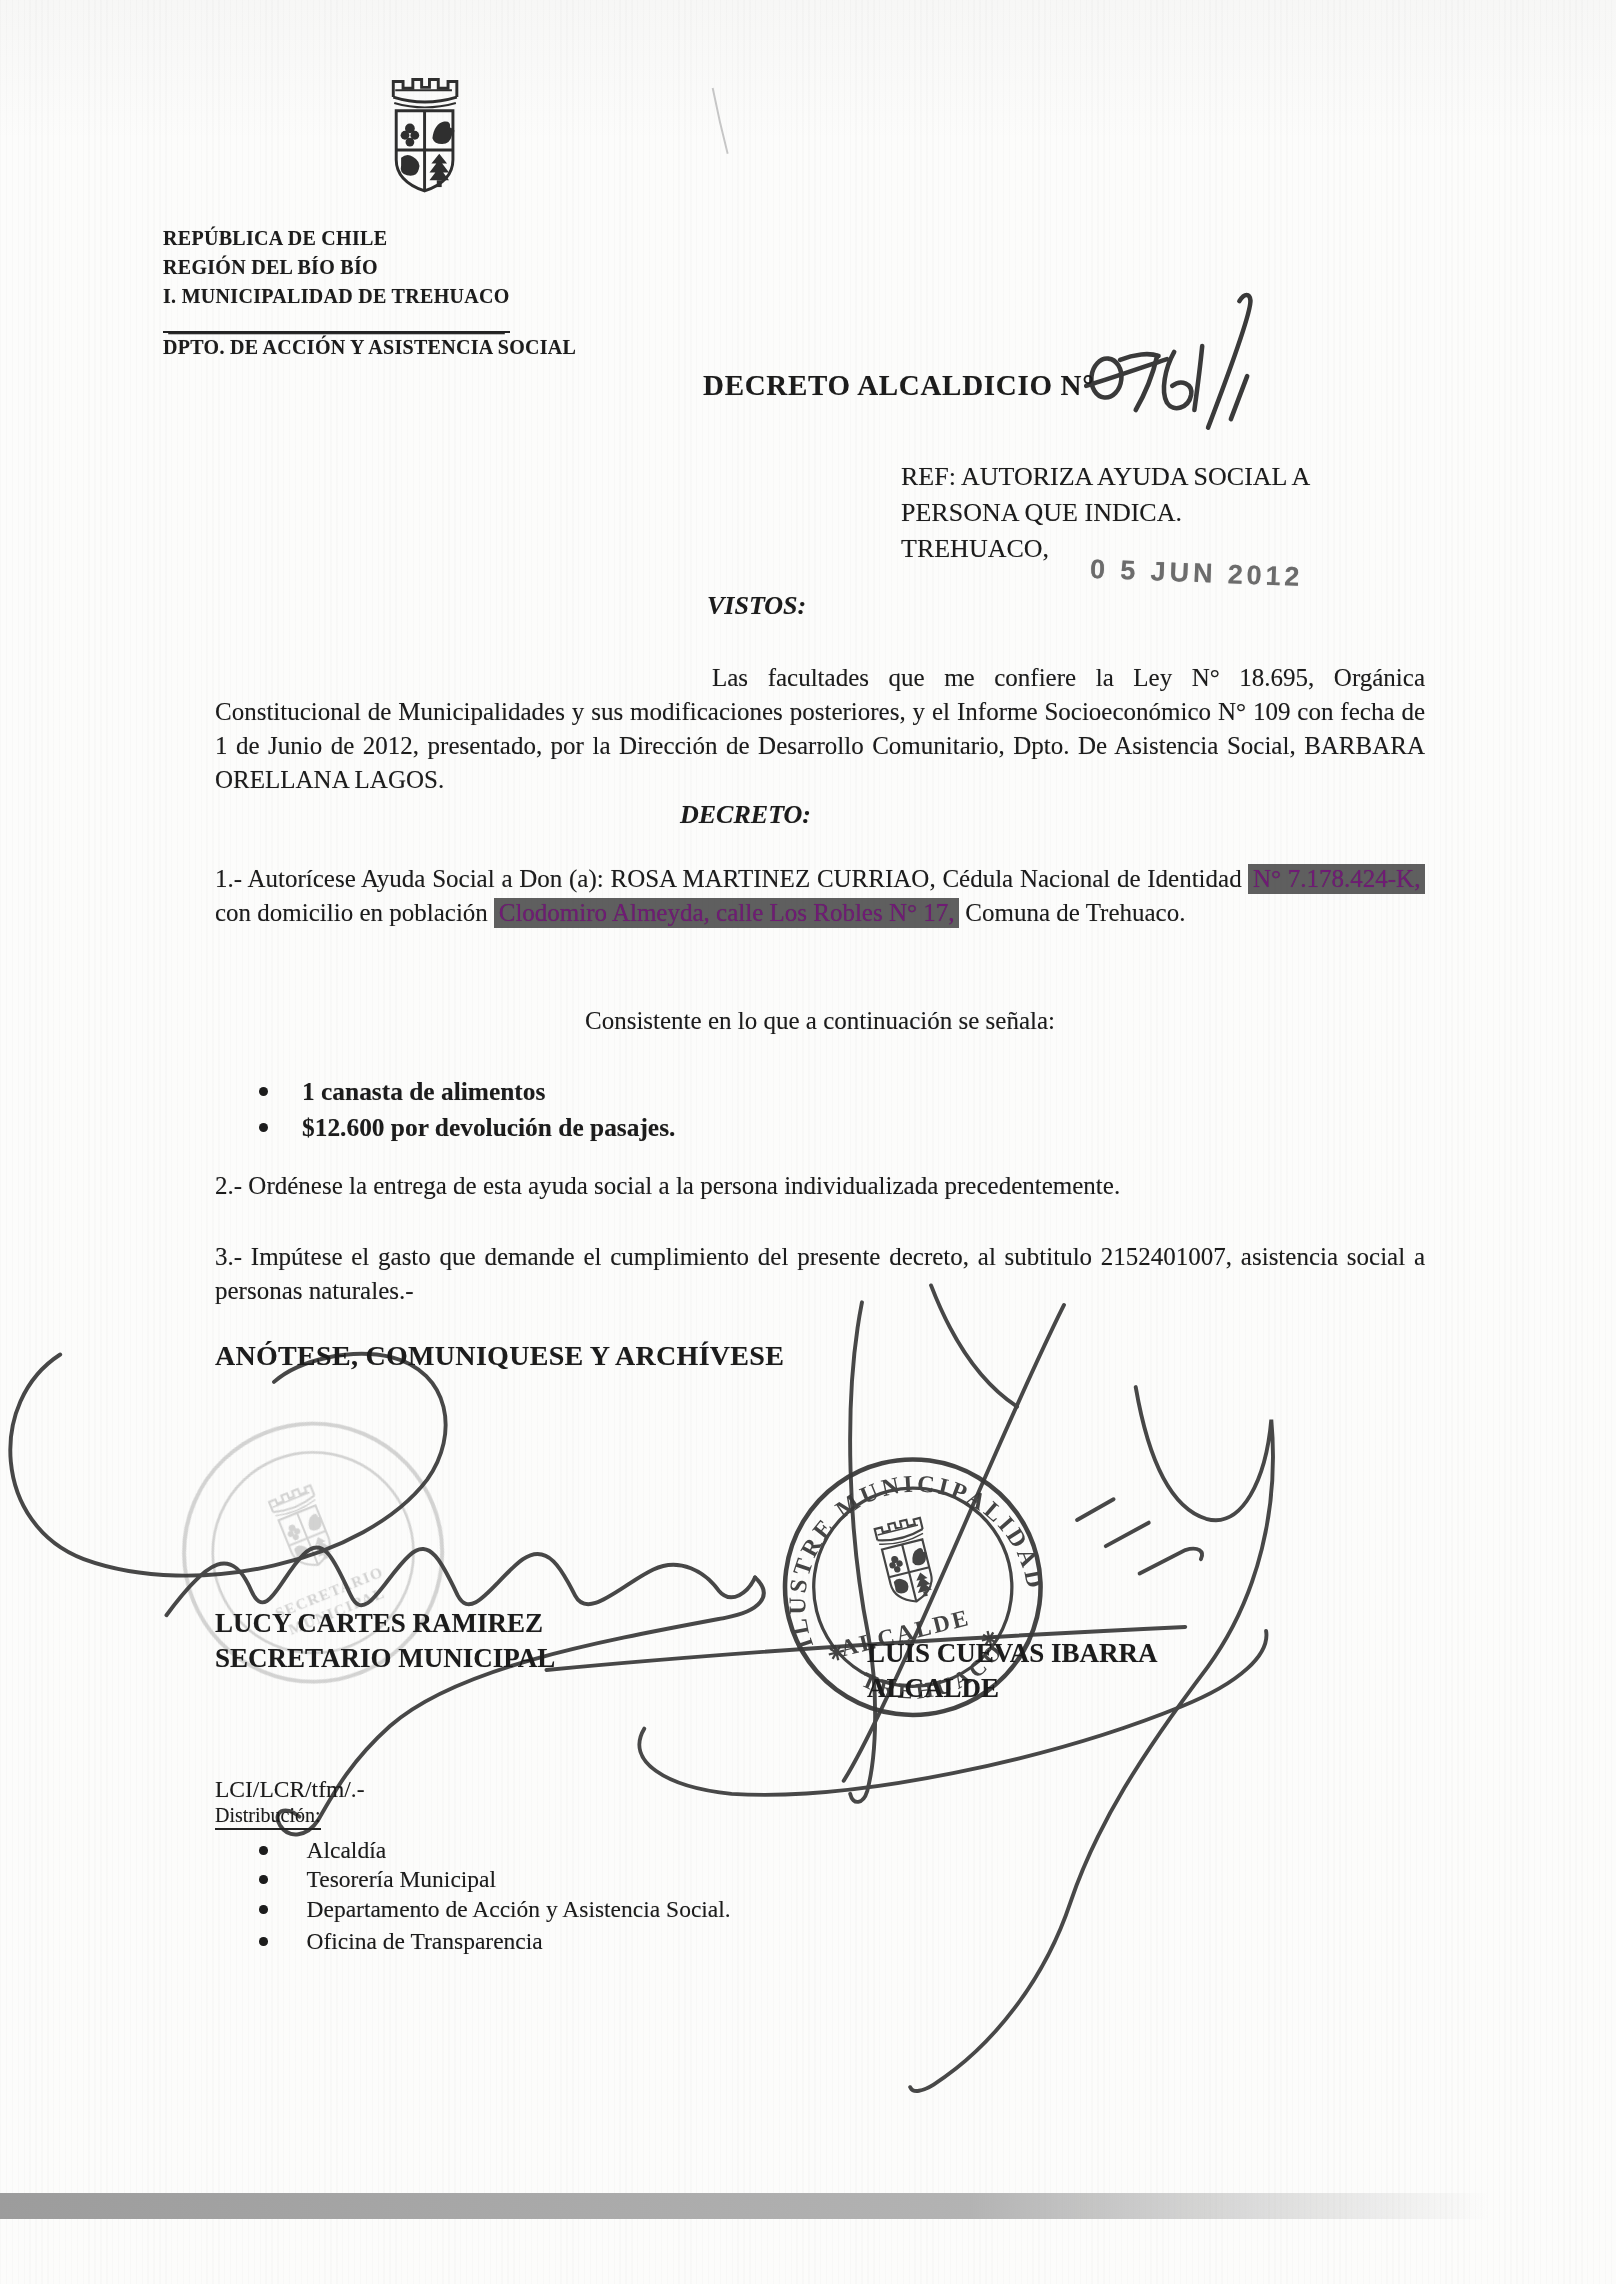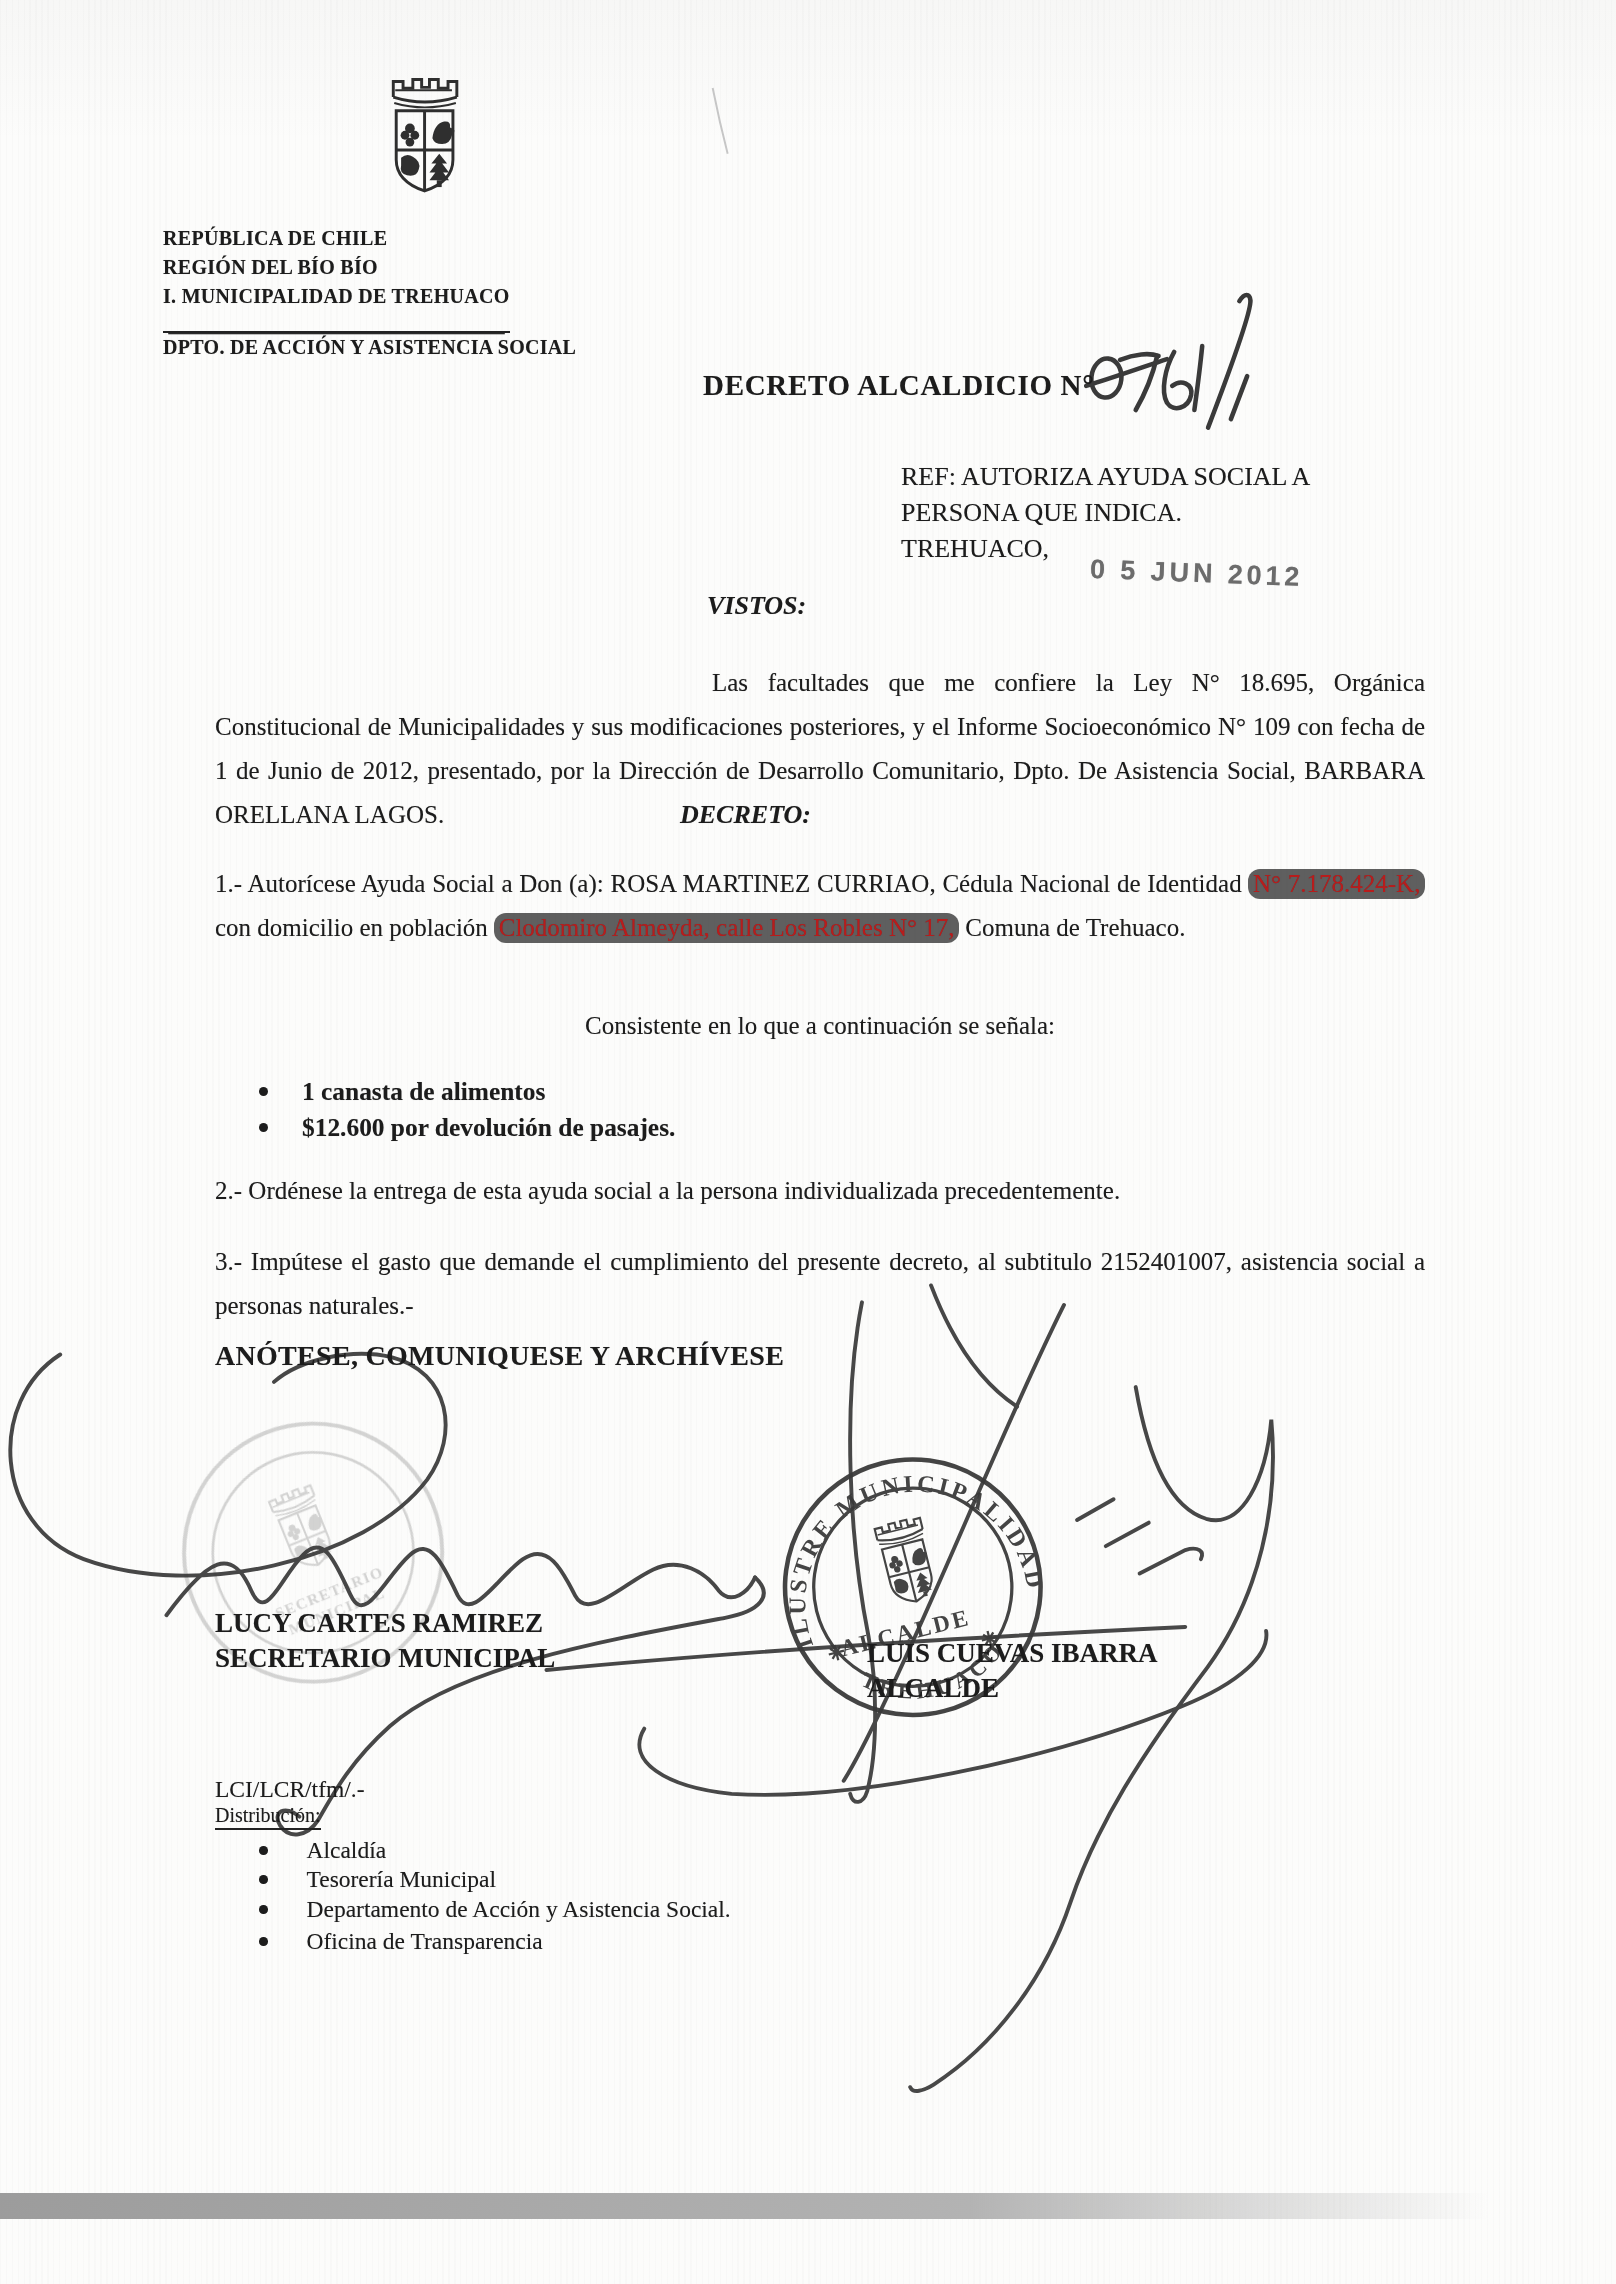--- a/index.html
+++ b/index.html
@@ -39,31 +39,31 @@
     font-family:"Liberation Sans", sans-serif;
     font-size:27px;font-weight:bold;letter-spacing:3.9px;
     color:#5d5d5d;opacity:.9;
     transform:rotate(2.2deg);
     text-shadow:0 0 0.7px rgba(93,93,93,.6);
   }
   .vistos{left:707px;top:591px;font-size:26px;font-weight:bold;font-style:italic;}
   .decreto-label{left:680px;top:800px;font-size:26px;font-weight:bold;font-style:italic;}
   .body-par{
     left:215px;width:1210px;
-    font-size:25px;line-height:44px;text-align:justify;
+    font-size:25px;line-height:34px;text-align:justify;
   }
   .p1{top:661px;text-indent:497px;}
   .art1{top:862px;}
   .consistente{top:1004px;text-align:center;}
   .art2{top:1169px;text-align:left;}
   .art3{top:1240px;}
   .redact{
     background:rgba(60,60,60,.82);
-    color:#b91c1c;
-    border-radius:12px;
+    color:#701a75;
+    border-radius:0;
     padding:0.7px 4.6px 2px 4.6px;
     box-decoration-break:clone;
     -webkit-box-decoration-break:clone;
   }
   .bullet-row{left:259px;font-size:25.4px;font-weight:bold;}
   .bullet-row .dot{
     display:inline-block;width:9px;height:9px;border-radius:50%;
     background:#1c1c1c;vertical-align:middle;margin-right:34px;margin-bottom:5.2px;
   }
   .closing{left:215px;top:1340px;font-size:28px;font-weight:bold;letter-spacing:0.3px;}

